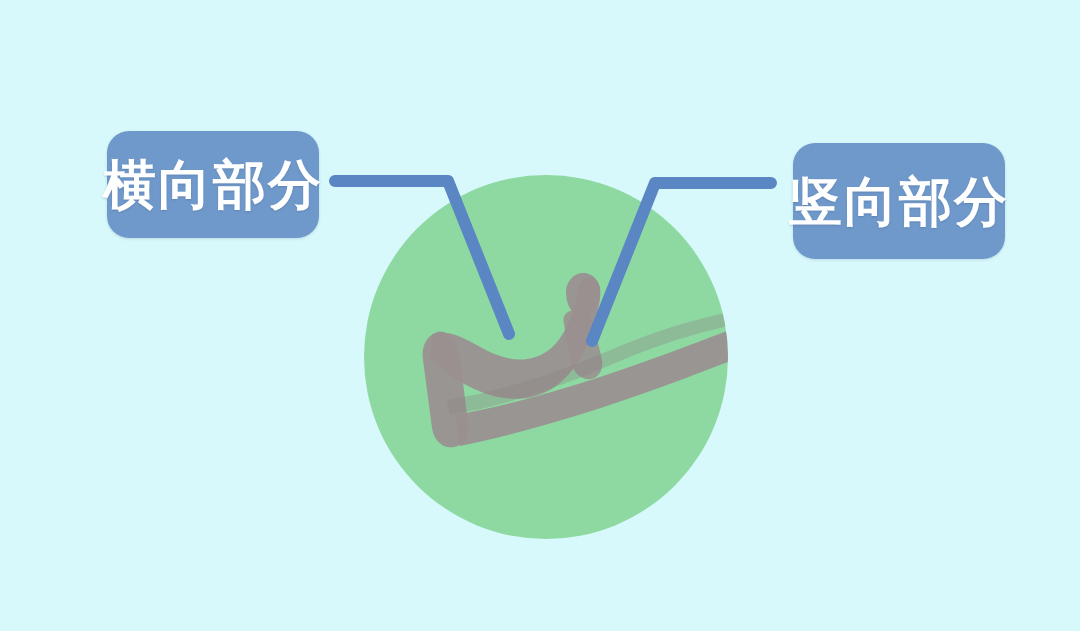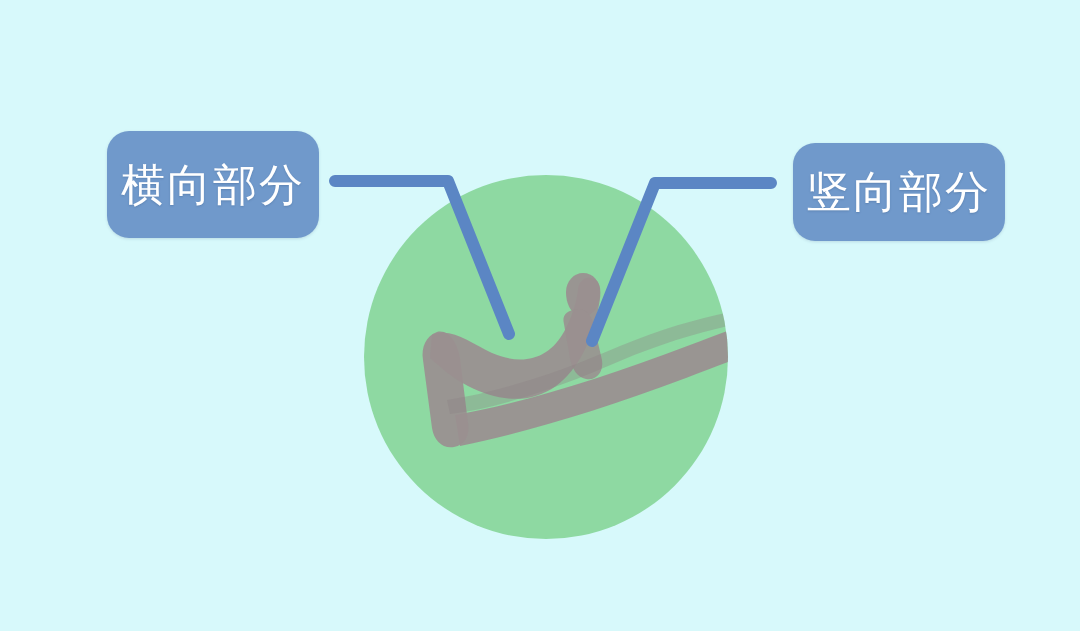--- a/index.html
+++ b/index.html
@@ -31,38 +31,38 @@
     display: flex;
     align-items: center;
     justify-content: center;
     background: #7099cb;
     border-radius: 22px;
     box-sizing: border-box;
     box-shadow: 0 1px 3px rgba(60, 90, 130, 0.18);
   }
   .callout-badge .badge-text {
     color: #ffffff;
-    font-size: 44px;
+    font-size: 53px;
     line-height: 1;
     letter-spacing: 2px;
-    font-weight: 400;
+    font-weight: 700;
     white-space: nowrap;
     text-shadow: 0 1px 2px rgba(40, 70, 110, 0.25);
   }
   #badge-left {
     left: 107px;
     top: 131px;
     width: 212px;
     height: 107px;
   }
   #badge-right {
     left: 793px;
     top: 143px;
     width: 212px;
-    height: 98px;
+    height: 116px;
   }
 </style>
 </head>
 <body>
 
 <div id="stage">
 
   <svg id="figure-svg" viewBox="0 0 1080 631">
     <defs>
       <clipPath id="circle-clip">

